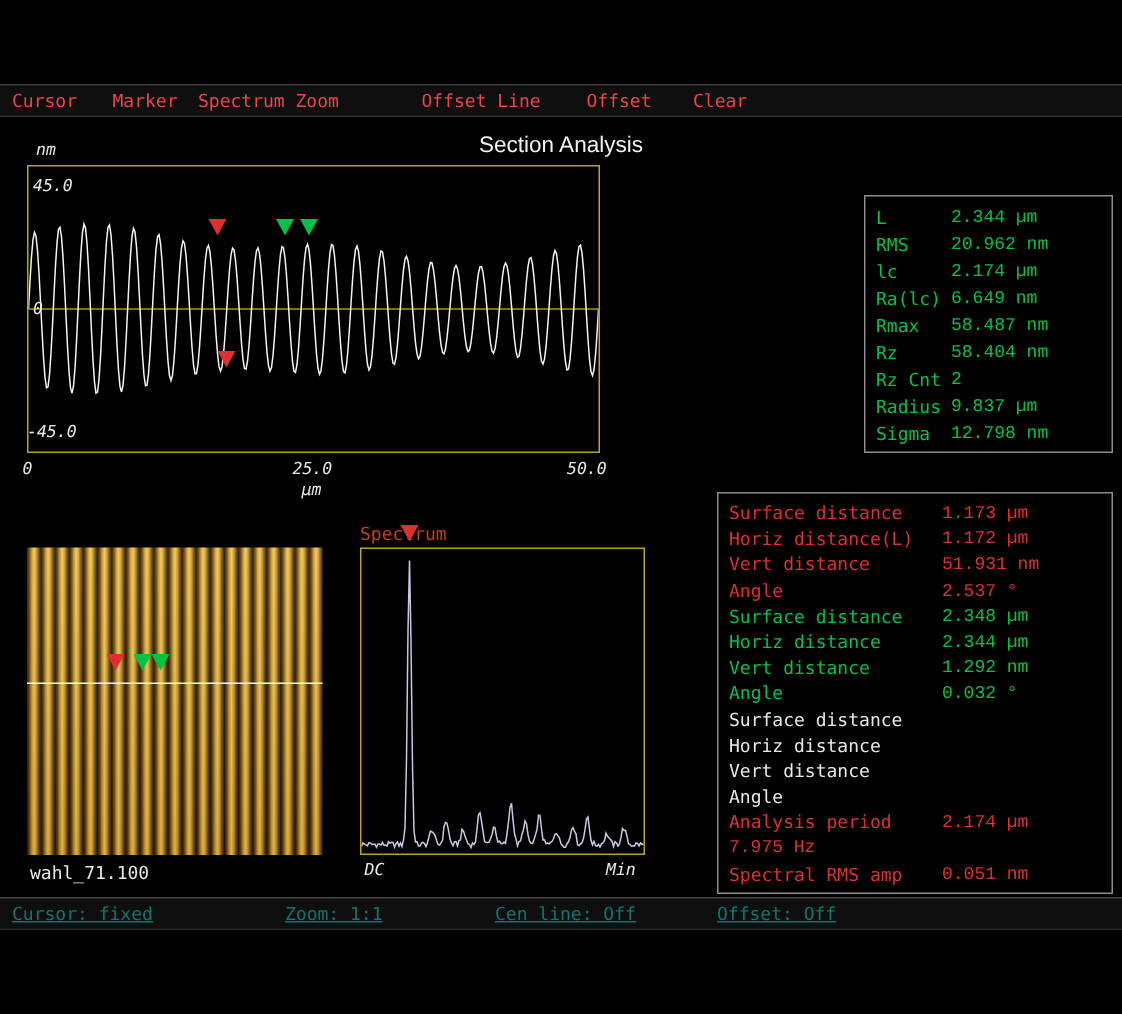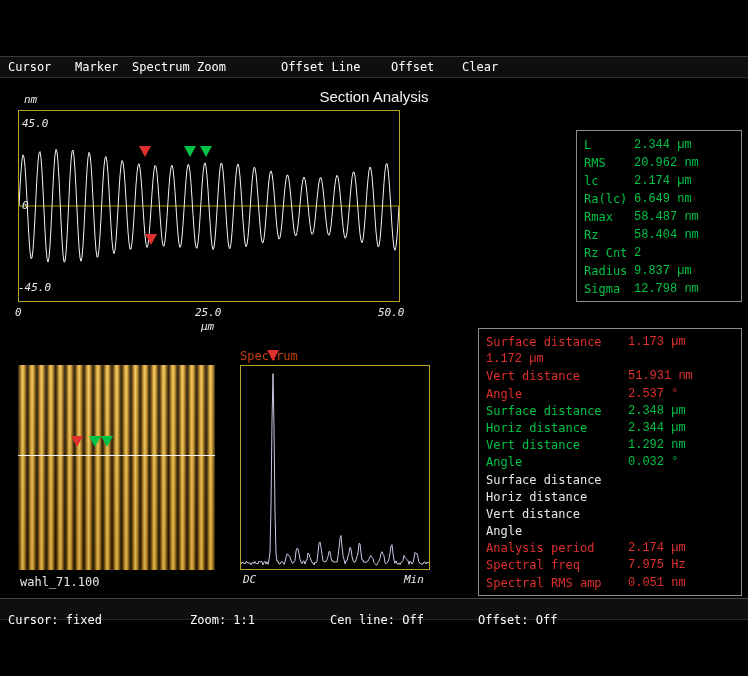--- a/index.html
+++ b/index.html
@@ -2,21 +2,21 @@
 <html style="--red: #df2f2f; --green: #00c246; --white: #e8e8e8; --plotborder: #b9a428; --centerline: #a89e00; --tracewhite: #f4f4f4; --spectrace: #c9c9e4;"><head>
 <meta charset="utf-8">
 <style>
   * { margin:0; padding:0; box-sizing:border-box; }
   html,body { width:748px; height:676px; background:#000; }
   body { position:relative; overflow:hidden; font-family:"DejaVu Sans Mono","Liberation Mono",monospace; color:#e8e8e8; }
 
   
   .menubar { position:absolute; left:0; top:56px; width:748px; height:22px;
              background:#0f0f0f; border-top:1px solid #3a3a3a; border-bottom:1px solid #2e2e2e; }
-  .menu-item { position:absolute; top:3px; font-size:12px; color:#ffffff; white-space:nowrap; cursor:default;text-align:center; }
+  .menu-item { position:absolute; top:3px; font-size:12px; color:#ef4444; white-space:nowrap; cursor:default;text-align:center; }
 
   .main-title { position:absolute; left:0; top:88px; width:748px; text-align:center;
                 font-family:"Liberation Sans","DejaVu Sans",sans-serif; font-size:15px; color:#f2f2f2; }
 
   
   .profile-box { position:absolute; left:18px; top:110px; width:382px; height:192px;
                  border:1px solid var(--plotborder); }
   .tick { position:absolute; font-size:11px; color:#e8e8e8; white-space:nowrap;font-style:italic; }
   .marker-layer { position:absolute; left:0; top:0; right:0; bottom:0; overflow:visible; }
   .marker { position:absolute; width:0; height:0;
@@ -53,21 +53,21 @@
   #roughness-rows .lbl { width:50px;  flex:none; }
   #measure-rows   .lbl { width:142px; flex:none; }
   .val { white-space:nowrap;font-family:Liberation Mono, monospace; }
   .red   { color:var(--red); }
   .green { color:var(--green); }
   .white { color:var(--white); }
 
   
   .statusbar { position:absolute; left:0; top:598px; width:748px; height:22px;
                background:#0f0f0f; border-top:1px solid #464646; border-bottom:1px solid #262626; }
-  .status-item { position:absolute; top:14px; font-size:12px; color:#ffffff; white-space:nowrap; }
+  .status-item { position:absolute; top:3px; font-size:12px; color:#0f766e; white-space:nowrap;text-decoration:underline; }
 </style>
 </head>
 <body>
 
 <div class="menubar">
   <span class="menu-item" style="left:8px">Cursor</span>
   <span class="menu-item" style="left:75px">Marker</span>
   <span class="menu-item" style="left:132px">Spectrum Zoom</span>
   <span class="menu-item" style="left:281px">Offset Line</span>
   <span class="menu-item" style="left:391px">Offset</span>
@@ -162,20 +162,21 @@
 <span class="tick" style="left:243px; top:573px">DC</span>
 <span class="tick" style="left:404px; top:573px">Min</span>
 
 <div class="stats-box" id="measure-box">
   <div id="measure-rows">
       <div class="stat-row red">
         <span class="lbl">Surface distance</span>
         <span class="val">1.173 µm</span>
       </div>
       <div class="stat-row red">
+        <span class="lbl">Horiz distance(L)</span>
         <span class="val">1.172 µm</span>
       </div>
       <div class="stat-row red">
         <span class="lbl">Vert distance</span>
         <span class="val">51.931 nm</span>
       </div>
       <div class="stat-row red">
         <span class="lbl">Angle</span>
         <span class="val">2.537 °</span>
       </div>
@@ -209,21 +210,20 @@
       </div>
       <div class="stat-row white">
         <span class="lbl">Angle</span>
         <span class="val"></span>
       </div>
       <div class="stat-row red">
         <span class="lbl">Analysis period</span>
         <span class="val">2.174 µm</span>
       </div>
       <div class="stat-row red">
-        <span class="lbl">Spectral freq</span>
         <span class="val">7.975 Hz</span>
       </div>
       <div class="stat-row red">
         <span class="lbl">Spectral RMS amp</span>
         <span class="val">0.051 nm</span>
       </div>
     </div>
 </div>
 
 <div class="statusbar">

